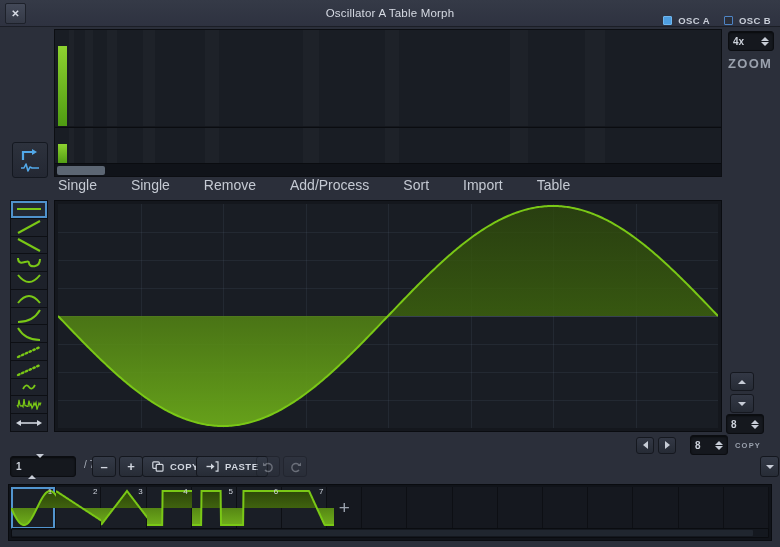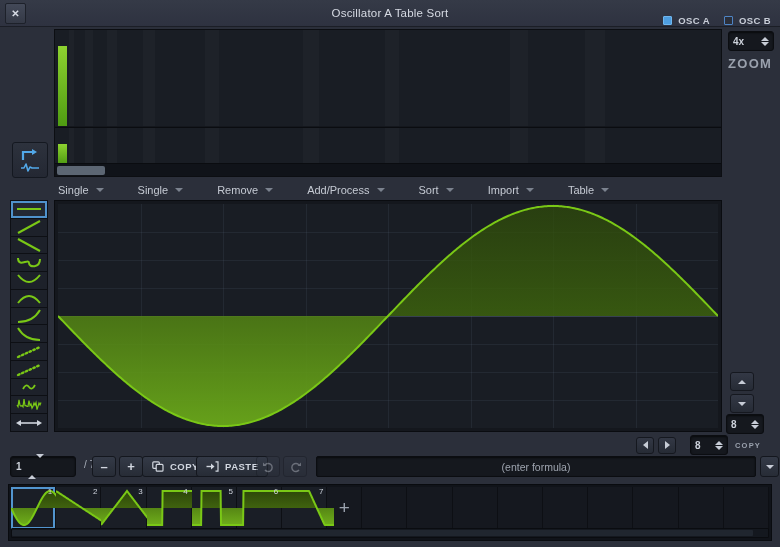--- a/index.html
+++ b/index.html
@@ -99,21 +99,21 @@
     gap: 1px; cursor: pointer;
   }
 
   
   .menubar {
     position: absolute; left: 54px; top: 180px; width: 668px; height: 20px;
     display: flex; align-items: center;
   }
   .menu-item {
     display: flex; align-items: center; gap: 7px; cursor: pointer;
-    color: #c5cad3; font-size: 11px; padding: 0 4px; margin-right: 26px;
+    color: #c5cad3; font-size: 14px; padding: 0 4px; margin-right: 26px; flex-direction: column;
   }
   .menu-item .chev {
     width:0;height:0;border-left:4px solid transparent;border-right:4px solid transparent;
     border-top:4px solid #7b828e;
   }
 
   
   .preset-strip {
     position: absolute; left: 10px; top: 200px; width: 38px; height: 232px;
     background: #171a21; border: 1px solid #0d0f14;
@@ -236,21 +236,21 @@
     border-bottom: 5px solid #6d7580;
   }
 </style>
 </head>
 <body>
 
 <div id="app">
 
   <div class="titlebar">
     <div class="close-btn">✕</div>
-    <div class="title-text">Oscillator A Table Sort</div>
+    <div class="title-text">Oscillator A Table Morph</div>
     <div class="osc-group">
       <div class="osc-item">
         <span class="osc-box on"></span>
         <span class="osc-label">OSC A</span>
       </div>
       <div class="osc-item">
         <span class="osc-box"></span>
         <span class="osc-label">OSC B</span>
       </div>
     </div>
@@ -520,21 +520,20 @@
         <path d="M1 1.5 L1 5 L4.5 5 Z" fill="#d2d7e0"></path>
       </svg>
     </div>
     <div class="btn mini dis" style="left:283px;">
       <svg width="13" height="12" viewBox="0 0 13 12">
         <path d="M10 4 A4 4 0 1 0 10 9" stroke="#d2d7e0" stroke-width="1.4" fill="none"></path>
         <path d="M12 1.5 L12 5 L8.5 5 Z" fill="#d2d7e0"></path>
       </svg>
     </div>
 
-    <div class="formula">(enter formula)</div>
     <div class="formula-drop">
       <span class="tri-dn"></span>
     </div>
   </div>
 
   <div class="framestrip">
     <div class="frames" id="frames">
         <div class="frame sel">
           <svg width="52" height="42">
             <defs>

